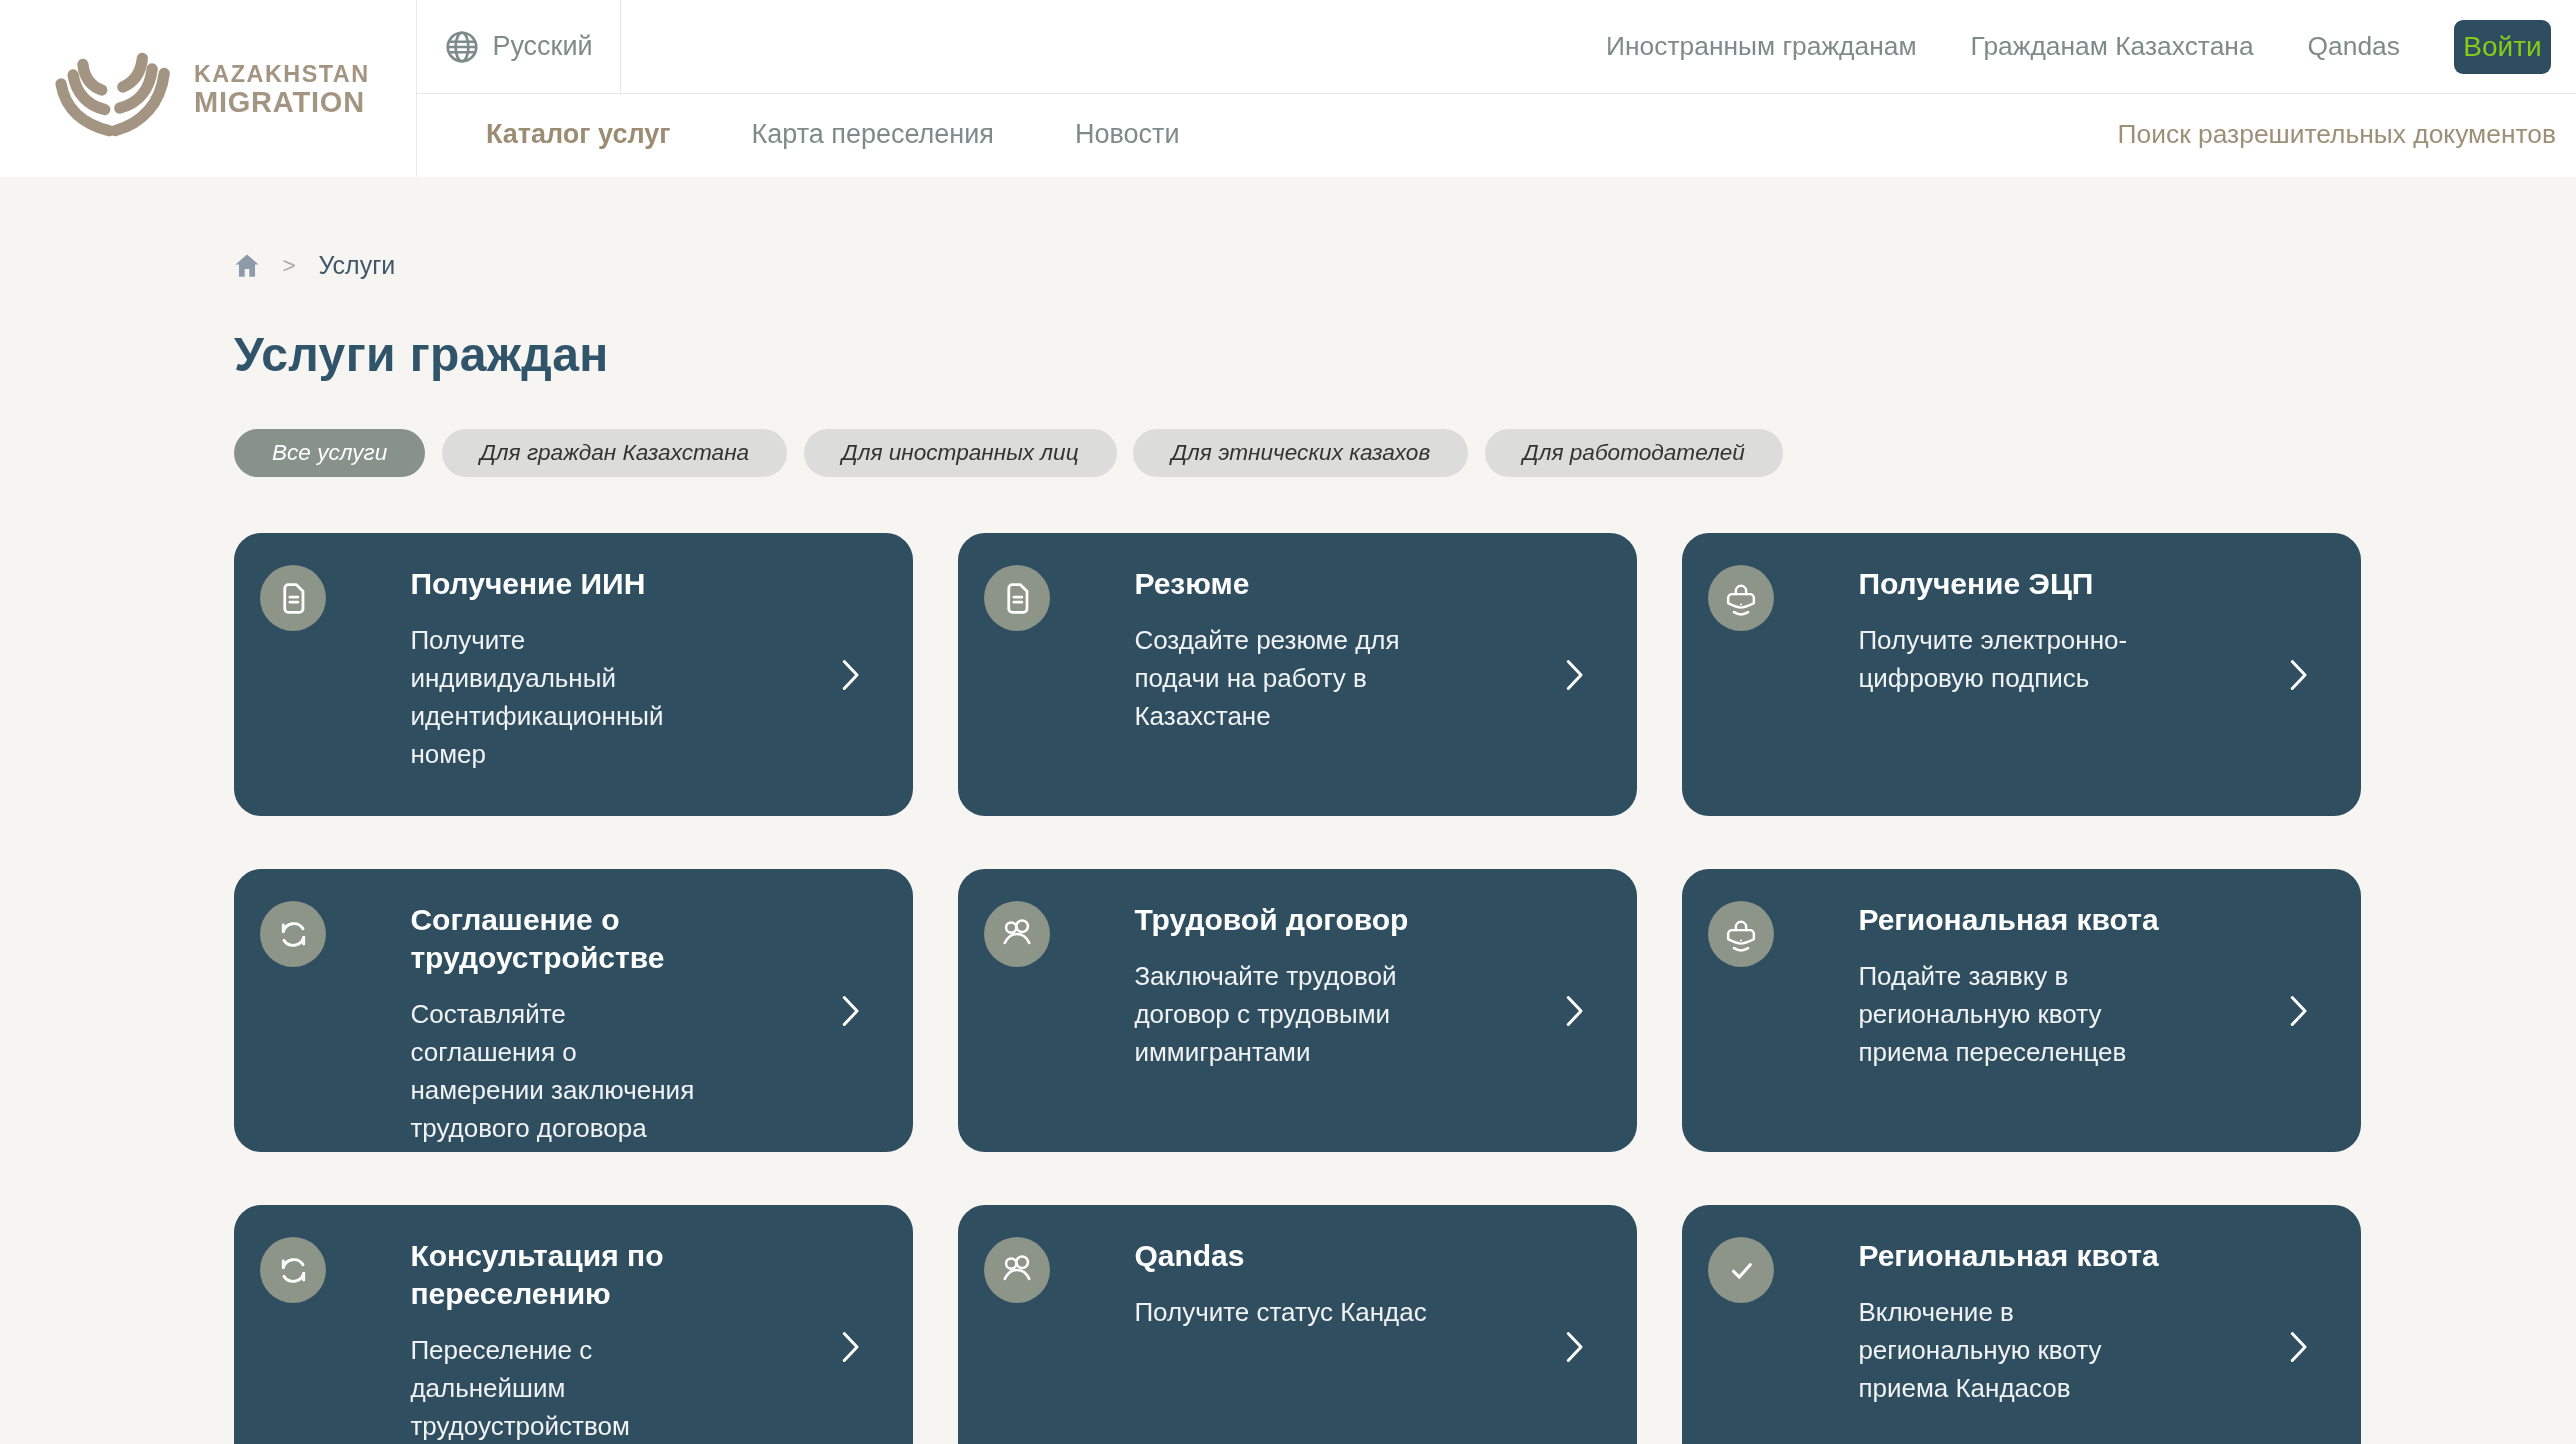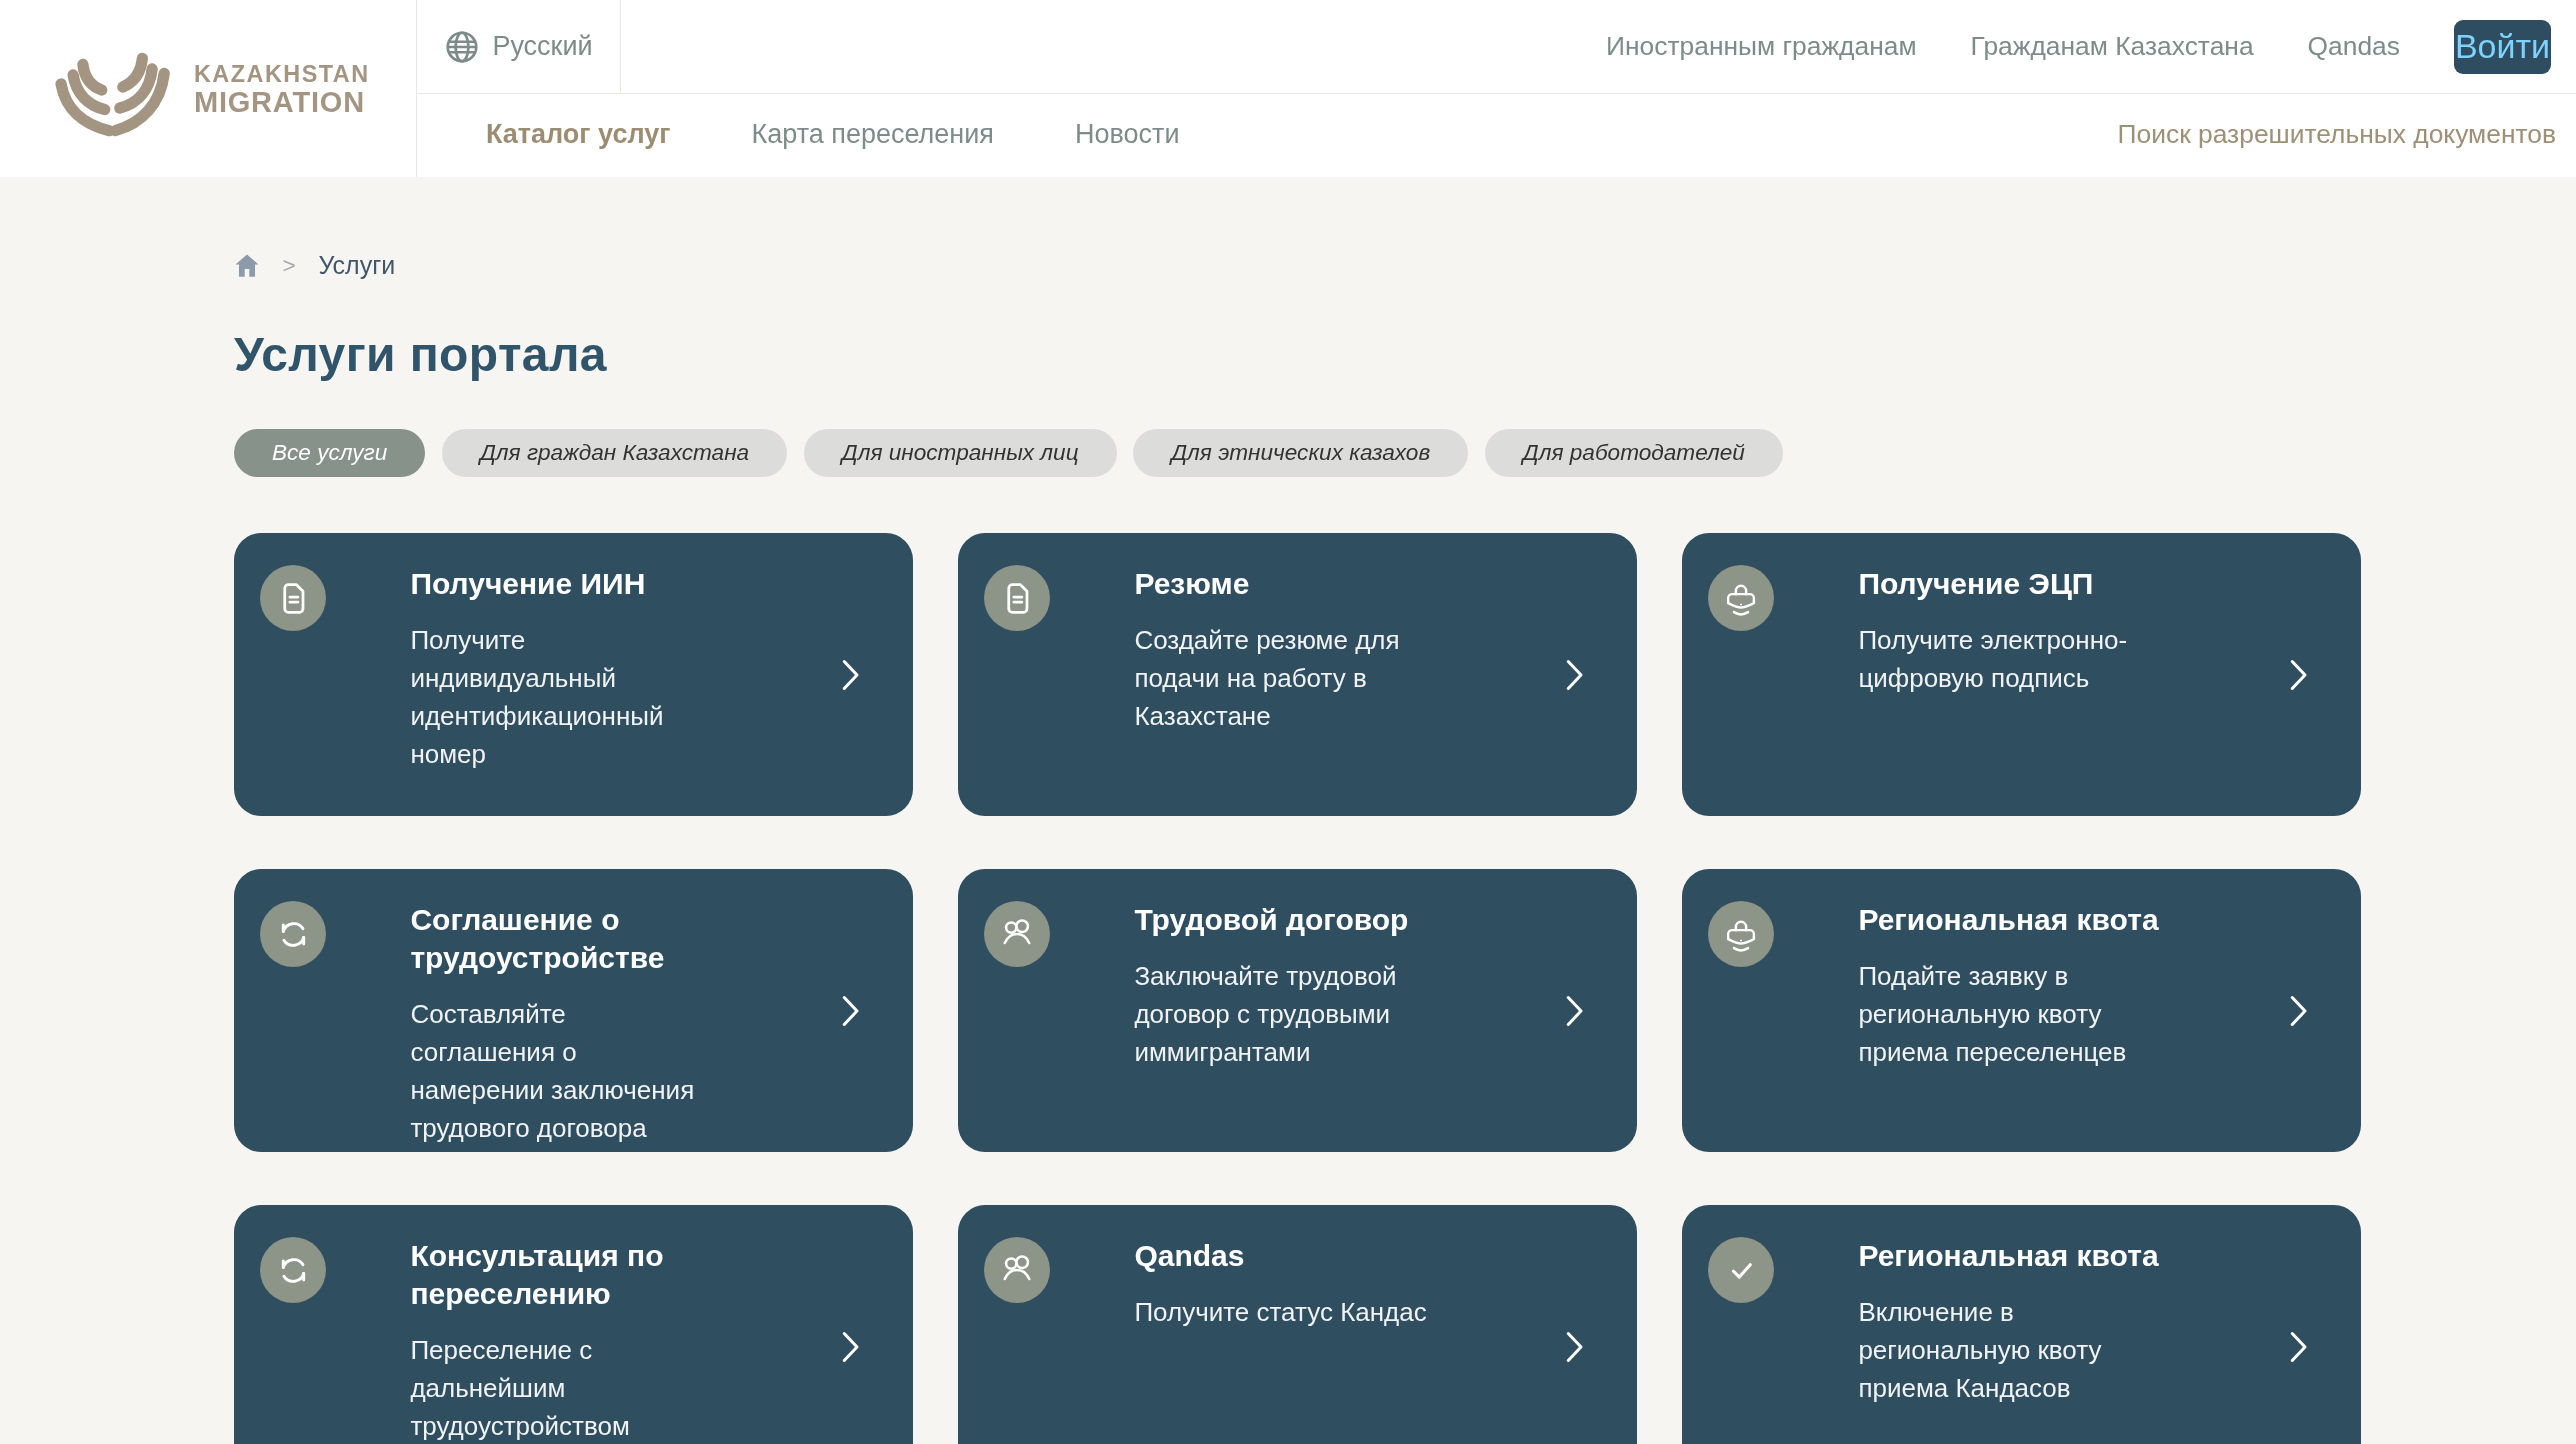--- a/index.html
+++ b/index.html
@@ -27,21 +27,21 @@
   }
   .lang-cell {
     width:204px; height:100%; display:flex; align-items:center; justify-content:center;
     gap:12px; border-right:1.5px solid #eae8e4; cursor:pointer;
   }
   .lang-label { font-size:27px; color:#7d8c88;text-align:center; }
   .top-links { margin-left:auto; display:flex; align-items:center; gap:54px; padding-right:25px; }
   .top-link { font-size:26.4px; color:#7d8c88; cursor:pointer; white-space:nowrap; }
   .login-btn {
     width:97px; height:54px; border:none; border-radius:9px;
-    background:#2e4d60; color:#7dd3fc; font-size:34px;
+    background:#2e4d60; color:#84cc16; font-size:28px;
     font-family:inherit; cursor:pointer;
   }
   .header-nav { height:81px; display:flex; align-items:center; padding-left:45px; }
   .nav-link { font-size:27px; color:#7d8c88; margin-right:57px; cursor:pointer; white-space:nowrap;margin-left:24px; }
   .nav-link.active { color:#9b8c72; font-weight:bold; }
   .search-link { margin-left:auto; padding-right:20px; font-size:26.4px; color:#9e9077; cursor:pointer; white-space:nowrap; }
   
   .main { padding:74px 0 0 234px; }
   .breadcrumb { display:flex; align-items:center; gap:22.6px; }
   .crumb-sep { font-size:22.6px; color:#a8a8a8; }
@@ -133,21 +133,21 @@
   <div class="breadcrumb">
     <span>
       <svg width="26" height="26" viewBox="0 0 34 34">
         <path d="M17 2 L32 15 H27.5 V31 H20 V21 H14 V31 H6.5 V15 H2 Z" fill="#8d9aa9"></path>
       </svg>
     </span>
     <span class="crumb-sep">&gt;</span>
     <span class="crumb-current">Услуги</span>
   </div>
 
-  <div class="page-title">Услуги портала</div>
+  <div class="page-title">Услуги граждан</div>
 
   <div class="chips">
     <span class="chip active">Все услуги</span>
     <span class="chip">Для граждан Казахстана</span>
     <span class="chip">Для иностранных лиц</span>
     <span class="chip">Для этнических казахов</span>
     <span class="chip">Для работодателей</span>
   </div>
 
   <div class="grid">

